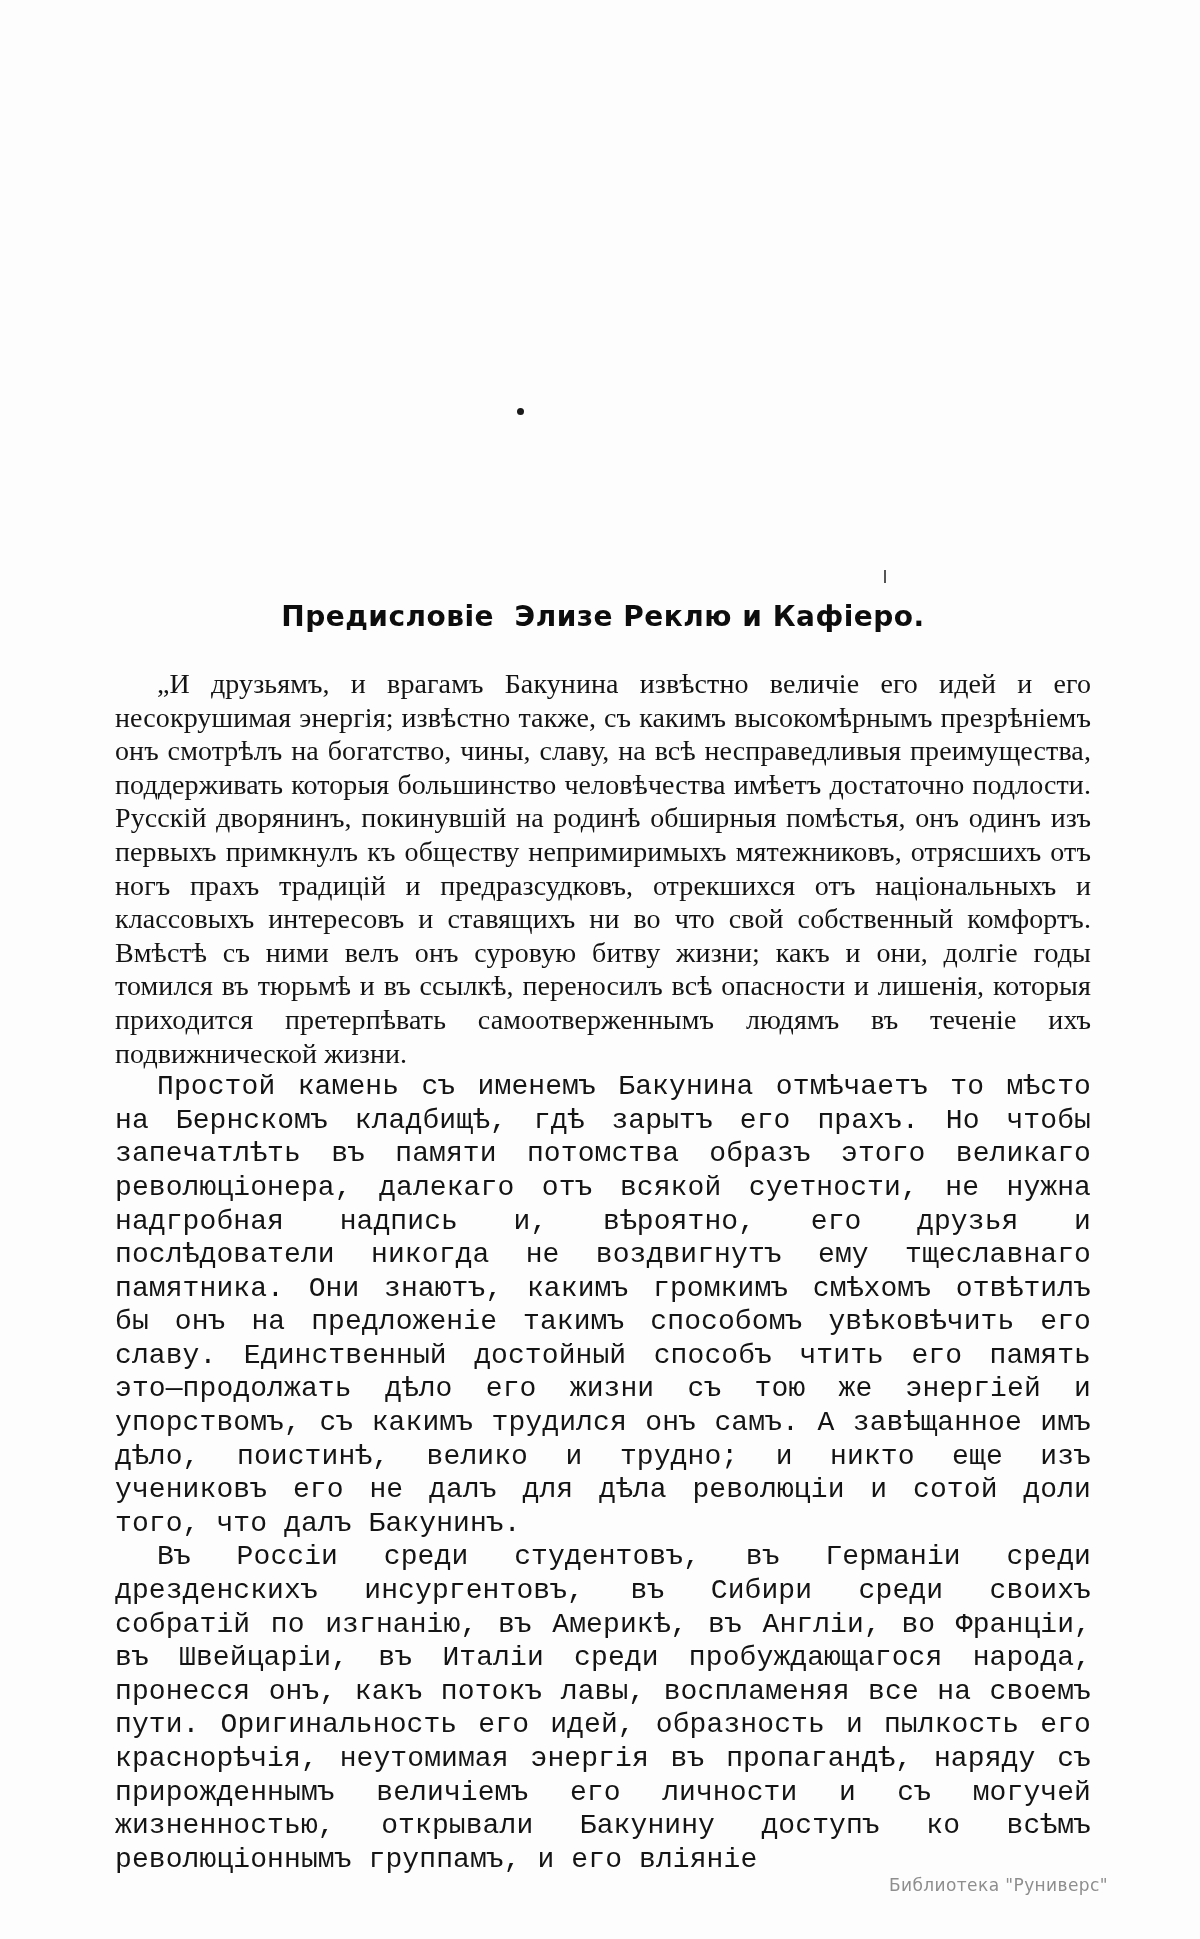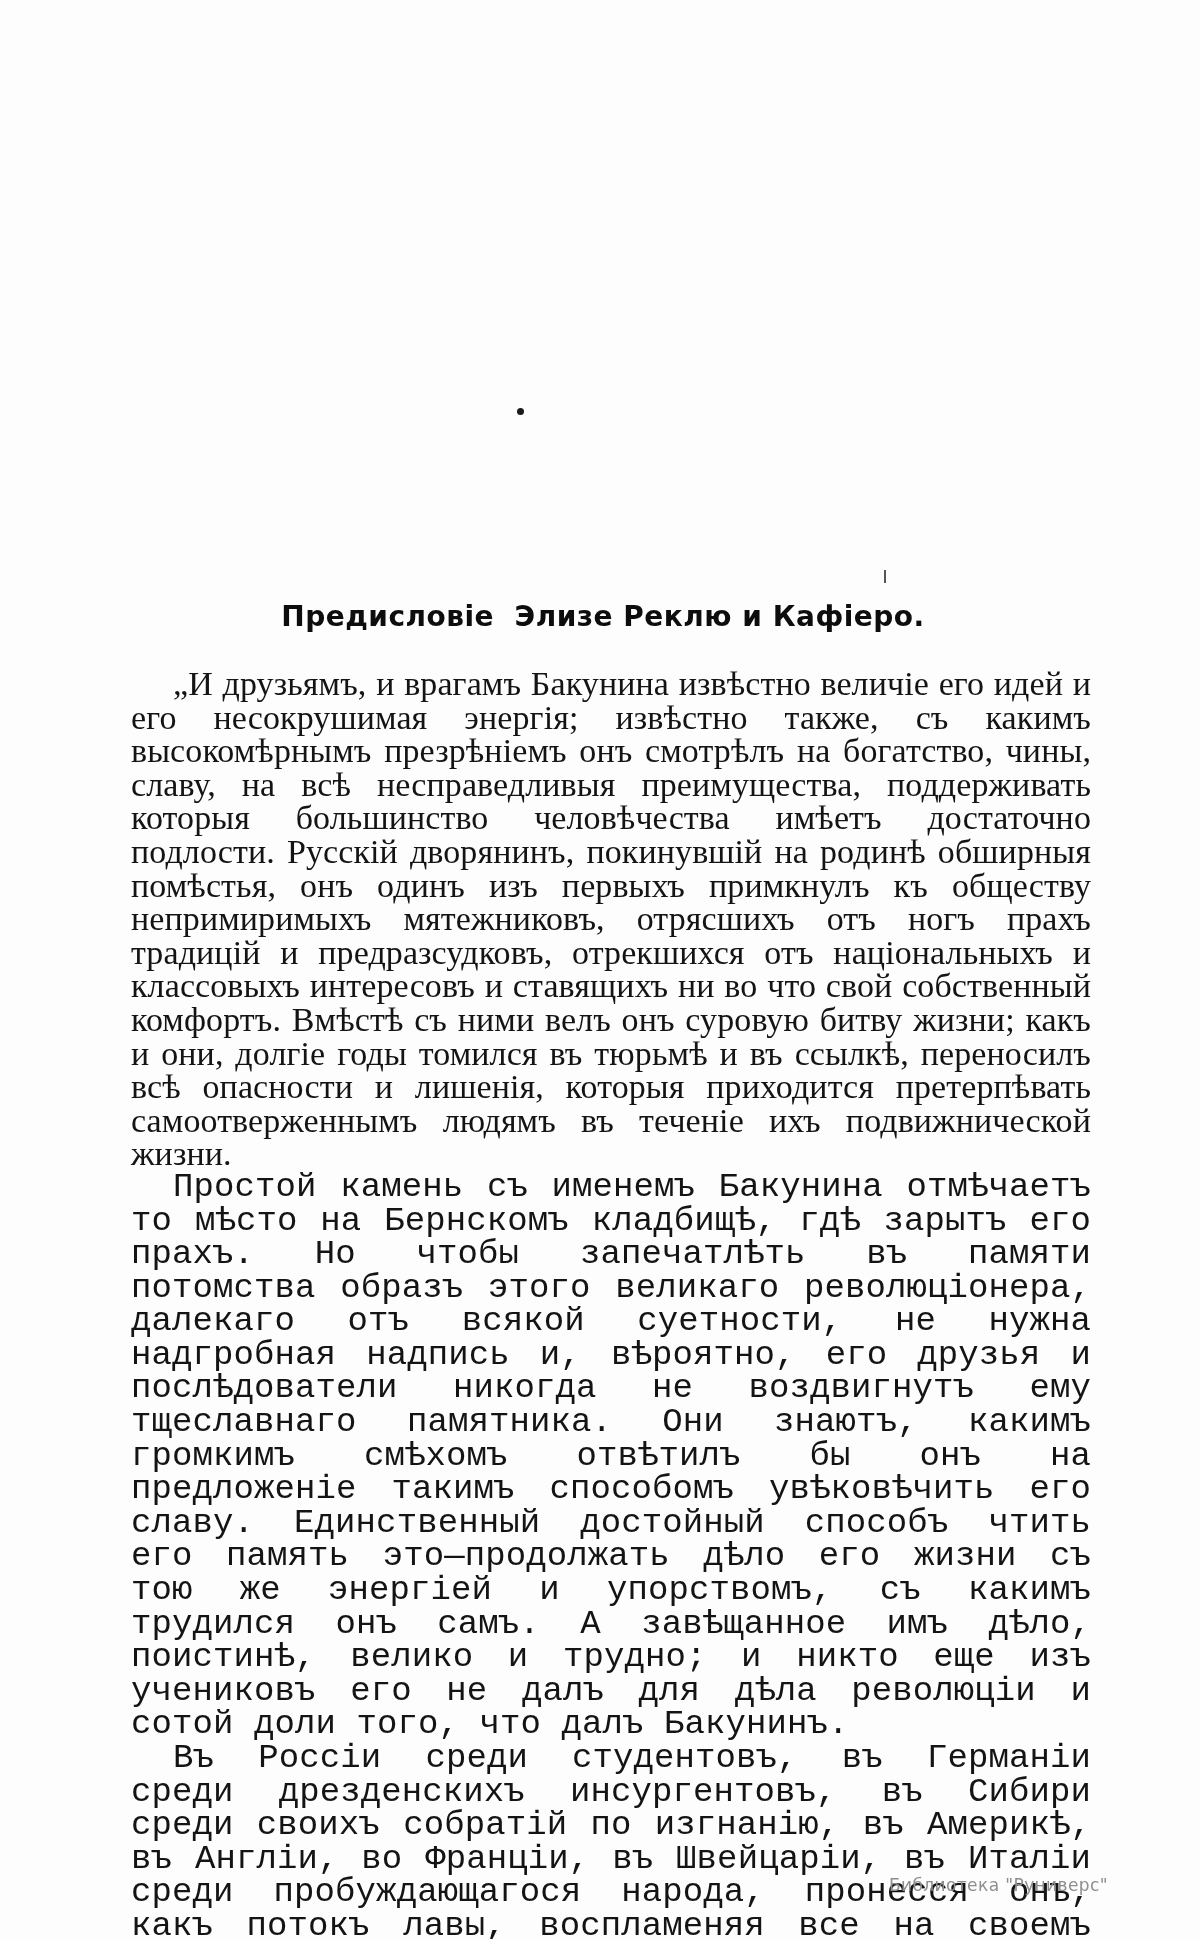--- a/index.html
+++ b/index.html
@@ -48,22 +48,22 @@
     font-weight: bold;
     font-size: 28px;
     letter-spacing: 0.5px;
     text-align: center;
     margin: 0 0 34px 0;
     color: #0d0d0d;
     white-space: pre;
   }
 
   .para {
-    margin: 0 0 0 16px;
-    font-size: 34px;
+    margin: 0 0 0 0;
+    font-size: 28px;
     line-height: 33.6px;
     text-align: justify;
     text-justify: inter-word;
     color: #141414;
     letter-spacing: 0.1px;
   }
   .para + .para {
     margin-top: 0px;
     font-family: Liberation Mono, monospace;
   }

